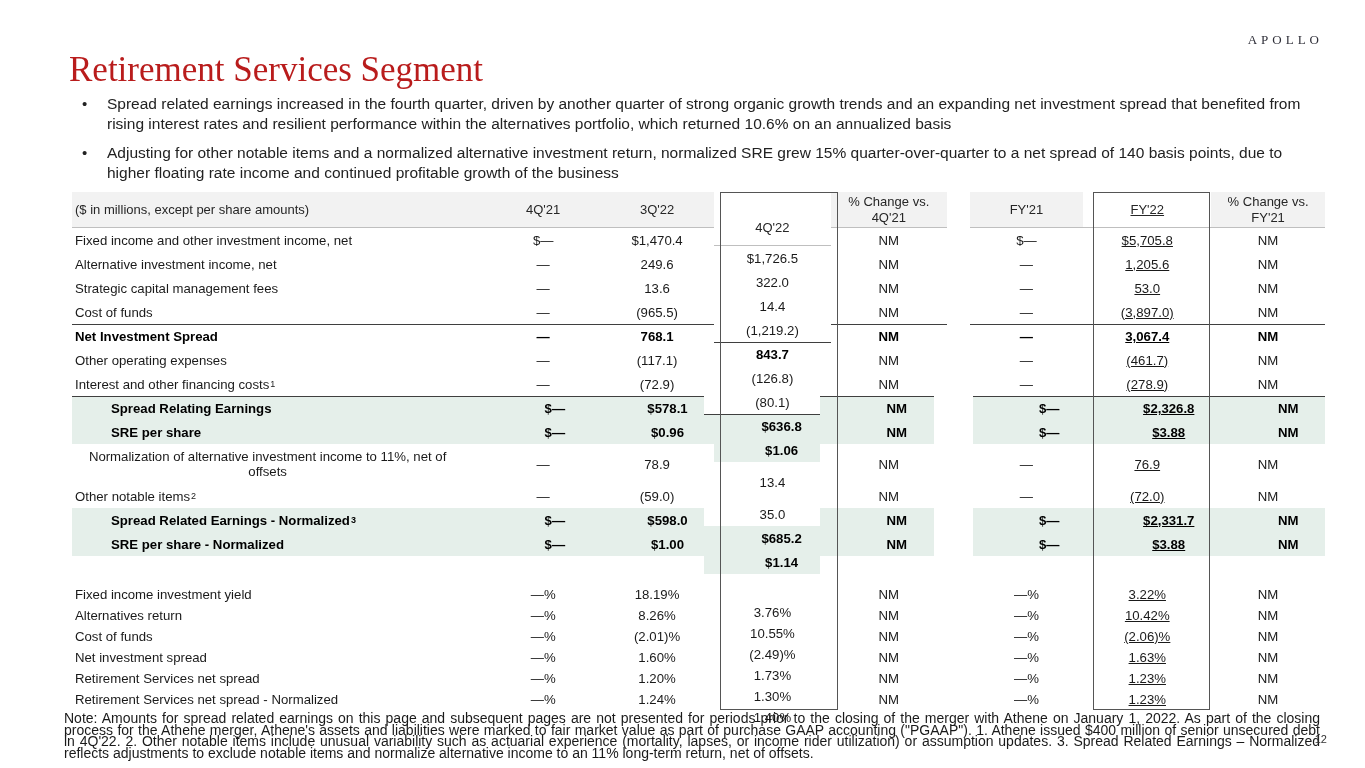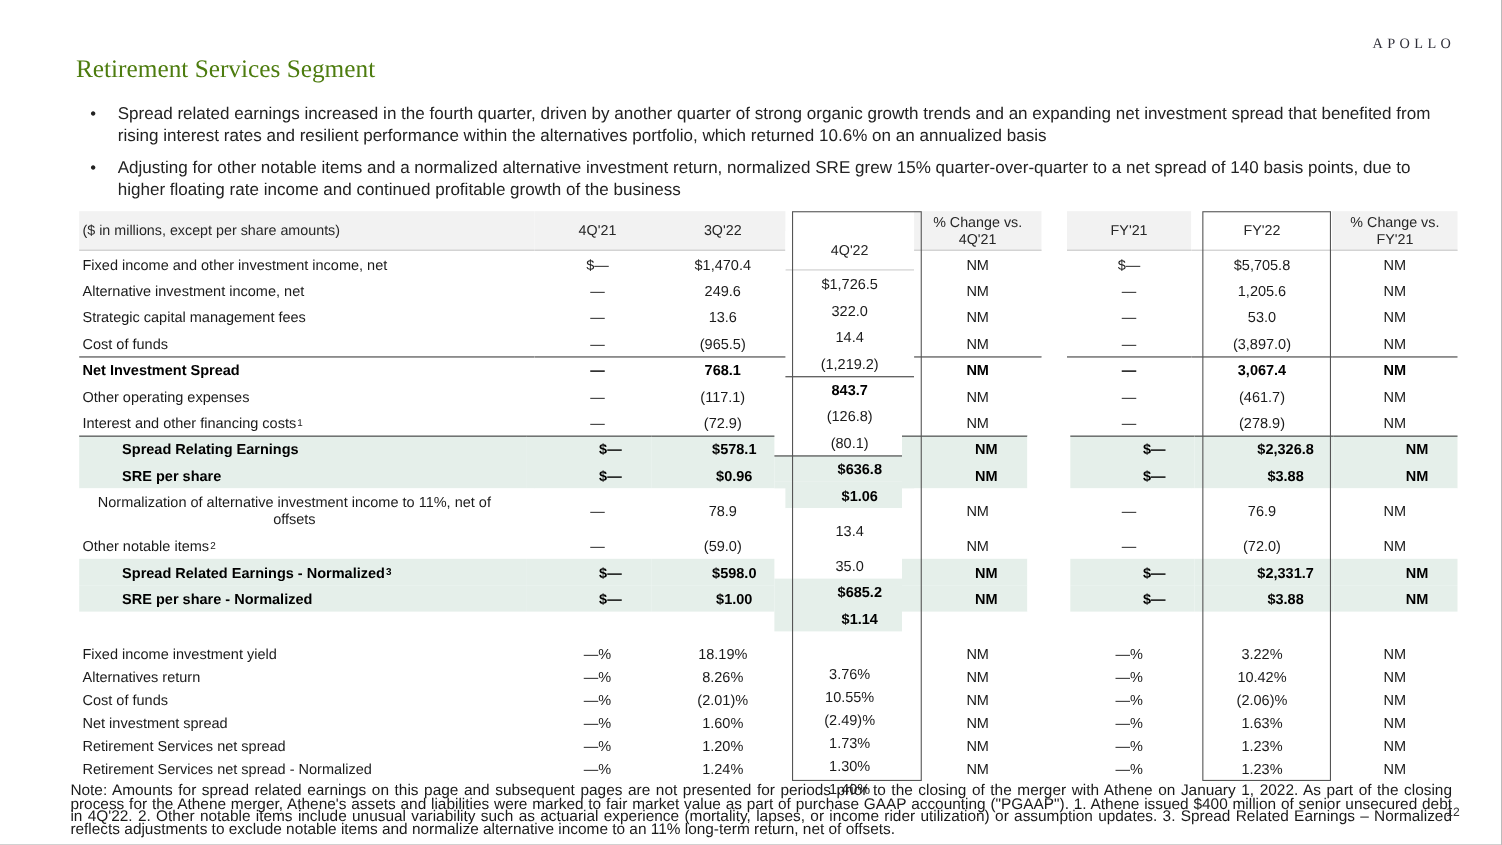--- a/index.html
+++ b/index.html
@@ -1,34 +1,34 @@
 <!DOCTYPE html>
 <html><head>
 <meta charset="utf-8">
 <style>
   html,body{margin:0;padding:0;background:#888;}
   .slide{position:relative;width:1365px;height:768px;background:#ffffff;overflow:hidden;
          font-family:"Liberation Sans",sans-serif;color:#1a1a1a;margin:0 auto;}
   .logo{position:absolute;top:32px;right:42px;font-family:"Liberation Serif",serif;
         font-size:13px;letter-spacing:4px;color:#2e2e38;}
   .title{position:absolute;top:50px;left:69px;font-family:"Liberation Serif",serif;
-         font-size:23px;color:#4d7c0f;}
+         font-size:35px;color:#b91c1c;}
   .bullets{position:absolute;top:94px;left:70px;width:1248px;}
   .bullet{position:relative;padding-left:37px;font-size:15.5px;line-height:20px;color:#222;margin-bottom:9px;}
   .bullet .dot{position:absolute;left:12px;top:0;font-size:15px;}
   
   .table{position:absolute;left:72px;top:192px;width:1253px;}
   .trow,.thead{display:flex;align-items:center;}
   .thead{height:36px;}
   .cell{box-sizing:border-box;height:100%;display:flex;align-items:center;justify-content:center;
         font-size:13.2px;background:#fff;}
   .cell.label{width:418px;justify-content:flex-start;text-align:center;padding:0 26px 0 3px;line-height:15px;}
   .c0{width:115px;} .c1{width:115px;} .c2{width:118px;margin-top:36px;} .c3{width:117px;}
   .gapcell{width:23px;background:#fff !important;border:none !important;}
-  .c4{width:115px;} .c5{width:129px;} .c6{width:115px;}
+  .c4{width:115px;} .c5{width:129px;text-decoration:underline;} .c6{width:115px;}
   .hcell{background:#f2f2f2;border-bottom:1px solid #bfbfbf;font-size:13px;line-height:16px;
          white-space:pre-line;text-align:center;color:#262626;}
   .hcell.boxed{background:#fff;}
   .trow{height:24px;}
   .trow.short{height:21px;}
   .trow.tall{height:40px;}
   .trow.spacer{height:28px;}
   .trow.bold .cell{font-weight:bold;color:#000;}
   .trow.hl .cell{background:#e5efea;padding-left:39px;}
   .trow.tb .cell{border-top:1.5px solid #3f3f3f;}

